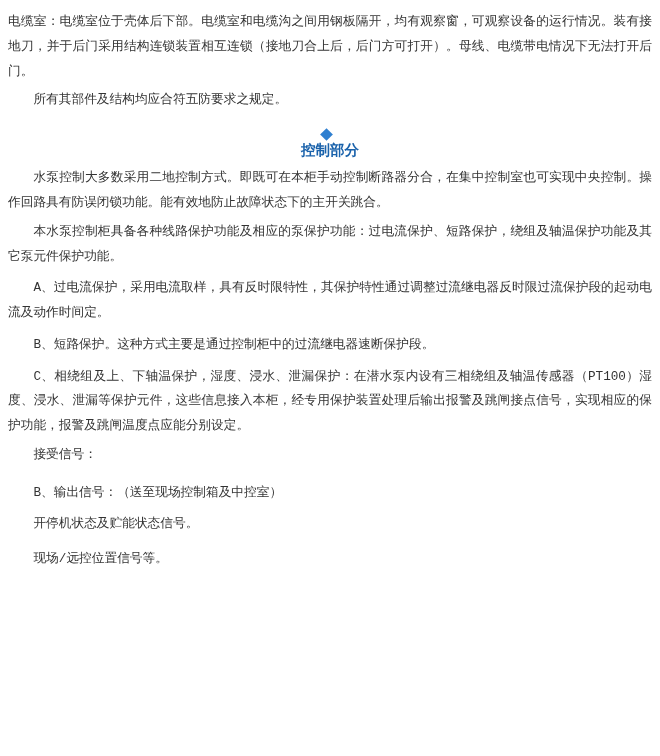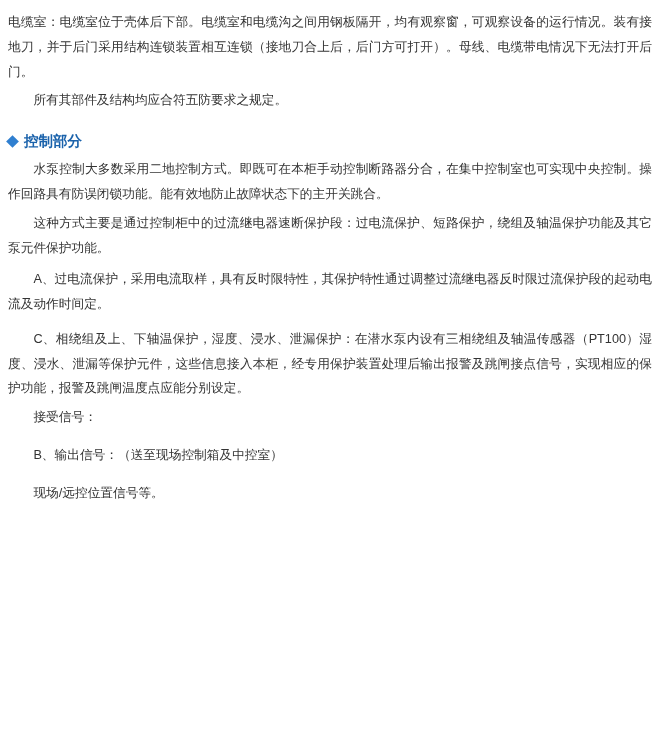--- a/index.html
+++ b/index.html
@@ -19,35 +19,37 @@
     width: 660px;
     padding: 10px 8px 6px 8px;
     box-sizing: border-box;
   }
   p {
     margin: 0 0 4px 0;
     text-align: justify;
     color: #333333;
     font-size: 12.7px;
     line-height: 1.95;
+    font-family: Liberation Mono, monospace;
   }
   p.indent {
     text-indent: 2em;
   }
   p.flush {
     text-indent: 0;
   }
   .heading {
     display: flex;
     align-items: center;
     margin: 10px 0 4px 0;
     color: #1f5fa0;
     font-weight: bold;
     font-size: 14.5px;
     line-height: 1.6;
+    flex-direction: column;
   }
   .heading .diamond {
     display: inline-block;
     width: 9px;
     height: 9px;
     background: #2f7fd0;
     transform: rotate(45deg);
     margin-right: 7px;
     flex: none;
     position: relative;
@@ -67,30 +69,32 @@
   <p class="indent">所有其部件及结构均应合符五防要求之规定。</p>
 
   <div class="spacer-sm"></div>
 
   <div class="heading">
     <span class="diamond"></span>
     <span class="htext">控制部分</span>
   </div>
   <p class="indent">水泵控制大多数采用二地控制方式。即既可在本柜手动控制断路器分合，在集中控制室也可实现中央控制。操作回路具有防误闭锁功能。能有效地防止故障状态下的主开关跳合。</p>
 
-  <p class="indent">这种方式主要是通过控制柜中的过流继电器速断保护段：过电流保护、短路保护，绕组及轴温保护功能及其它泵元件保护功能。</p>
+  <p class="indent">本水泵控制柜具备各种线路保护功能及相应的泵保护功能：过电流保护、短路保护，绕组及轴温保护功能及其它泵元件保护功能。</p>
   <div class="spacer-sm"></div>
   <p class="indent">A、过电流保护，采用电流取样，具有反时限特性，其保护特性通过调整过流继电器反时限过流保护段的起动电流及动作时间定。</p>
   <div class="spacer-sm"></div>
+  <p class="indent">B、短路保护。这种方式主要是通过控制柜中的过流继电器速断保护段。</p>
   <div class="spacer-sm"></div>
   <p class="indent">C、相绕组及上、下轴温保护，湿度、浸水、泄漏保护：在潜水泵内设有三相绕组及轴温传感器（PT100）湿度、浸水、泄漏等保护元件，这些信息接入本柜，经专用保护装置处理后输出报警及跳闸接点信号，实现相应的保护功能，报警及跳闸温度点应能分别设定。</p>
 
   <p class="indent">接受信号：</p>
   <div class="spacer-sm"></div>
   <div class="spacer-sm"></div>
   <div class="spacer-sm"></div>
   <p class="indent">B、输出信号：（送至现场控制箱及中控室）</p>
   <div class="spacer-sm"></div>
+  <p class="indent">开停机状态及贮能状态信号。</p>
   <div class="spacer-sm"></div>
   <div class="spacer-sm"></div>
   <p class="indent">现场/远控位置信号等。</p>
 
 </div>
 
 </body></html>

